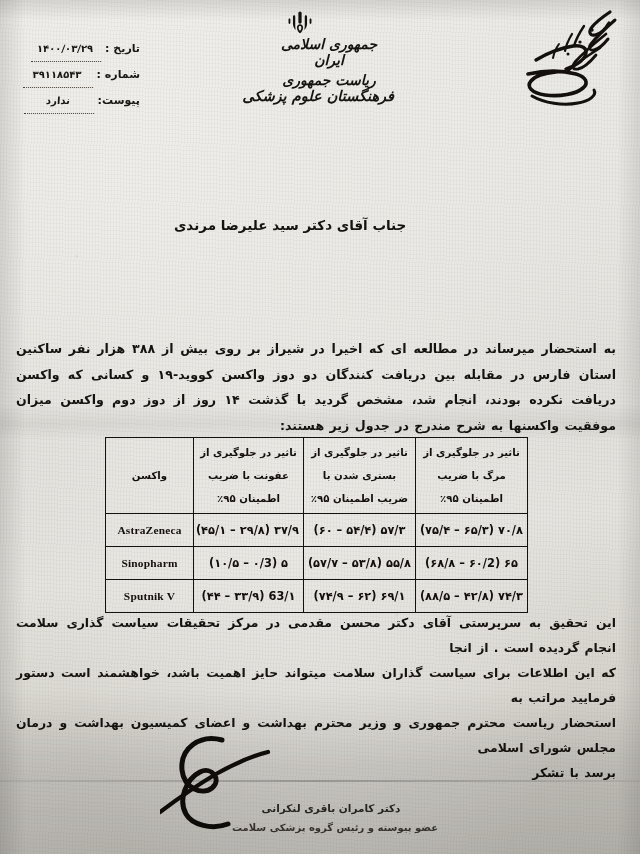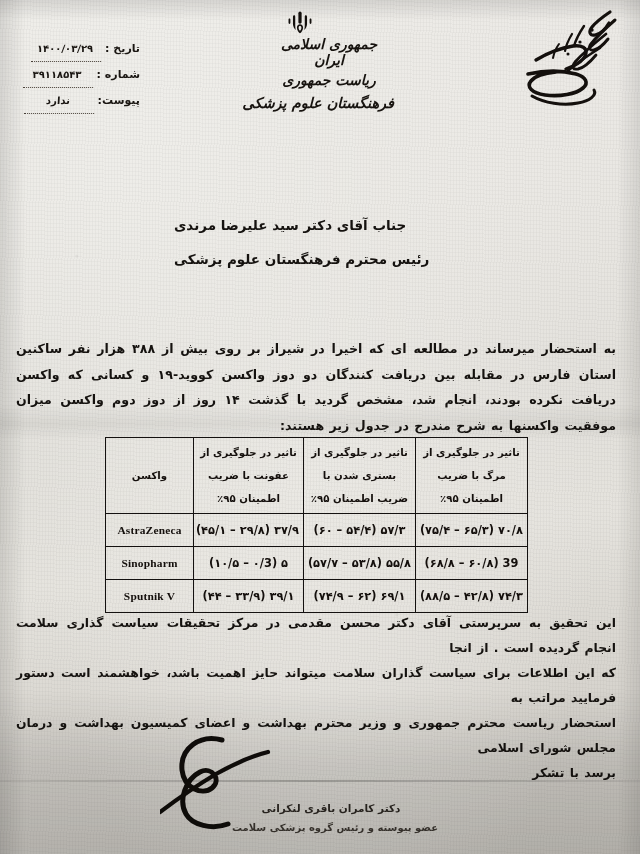--- a/index.html
+++ b/index.html
@@ -58,21 +58,21 @@
   .emblem{
     position:absolute;right:323px;top:8px;
     width:34px;height:34px;
   }
   .org-lines{
     position:absolute;right:246px;top:36px;width:130px;
     text-align:center;color:#17130f;
   }
   .org-small{font-size:14px;font-style:italic;font-weight:700;letter-spacing:.3px;}
   .org-mid{font-size:14px;font-weight:700;font-style:italic;margin-top:4px;letter-spacing:.5px;}
-  .org-big{font-size:14.5px;font-weight:700;font-style:italic;margin-top:7px;letter-spacing:.5px;white-space:nowrap;}
+  .org-big{font-size:14.5px;font-weight:700;font-style:italic;letter-spacing:.5px;white-space:nowrap;}
   .logo-calligraphy{
     position:absolute;right:16px;top:4px;width:110px;height:120px;
   }
 
   
   .salutation{
     position:absolute;right:46px;top:208px;width:420px;
     text-align:left;font-size:13.5px;font-weight:700;line-height:34px;
     letter-spacing:.2px;
   }
@@ -199,21 +199,20 @@
       <path d="M58 30 c-3 5-6 11-7 17" stroke-width="2.2"></path>
       <path d="M45 40 c-3 4-5 9-6 14" stroke-width="2"></path>
       <circle cx="78" cy="26" r="1.7" fill="#14100d" stroke="none"></circle>
       <circle cx="66" cy="38" r="1.6" fill="#14100d" stroke="none"></circle>
       <circle cx="54" cy="50" r="1.5" fill="#14100d" stroke="none"></circle>
     </g>
   </svg>
 
   <div class="salutation">
     <div>جناب آقای دکتر سید علیرضا مرندی</div>
-    <div>رئیس محترم فرهنگستان علوم پزشکی</div>
   </div>
 
   <div class="body-para">
     <p>به استحضار میرساند در مطالعه ای که اخیرا در شیراز بر روی بیش از ۳۸۸ هزار نفر ساکنین استان فارس در مقابله بین دریافت کنندگان دو دوز واکسن کووید-۱۹ و کسانی که واکسن دریافت نکرده بودند، انجام شد، مشخص گردید با گذشت ۱۴ روز از دوز دوم واکسن میزان موفقیت واکسنها به شرح مندرج در جدول زیر هستند:</p>
   </div>
 
   <div class="tbl-wrap">
     <table class="eff">
       <colgroup>
         <col class="c-death">
@@ -230,29 +229,29 @@
         </tr>
       </thead>
       <tbody>
         <tr>
           <td>۷۰/۸ (۶۵/۳ – ۷۵/۴)</td>
           <td>۵۷/۳ (۵۴/۴ – ۶۰)</td>
           <td>۳۷/۹ (۲۹/۸ – ۴۵/۱)</td>
           <td class="vax">AstraZeneca</td>
         </tr>
         <tr>
-          <td>39 (۶۰/۸ – ۶۸/۸)</td>
+          <td>۶۵ (۶۰/2 – ۶۸/۸)</td>
           <td>۵۵/۸ (۵۳/۸ – ۵۷/۷)</td>
           <td>۵ (۰/3 – ۱۰/۵)</td>
           <td class="vax">Sinopharm</td>
         </tr>
         <tr>
           <td>۷۴/۳ (۴۲/۸ – ۸۸/۵)</td>
           <td>۶۹/۱ (۶۲ – ۷۴/۹)</td>
-          <td>۳۹/۱ (۳۳/۹ – ۴۴)</td>
+          <td>63/۱ (۳۳/۹ – ۴۴)</td>
           <td class="vax">Sputnik V</td>
         </tr>
       </tbody>
     </table>
   </div>
 
   <div class="closing">
     <p>این تحقیق به سرپرستی آقای دکتر محسن مقدمی در مرکز تحقیقات سیاست گذاری سلامت انجام گردیده است . از انجا</p>
     <p>که این اطلاعات برای سیاست گذاران سلامت میتواند حایز اهمیت باشد، خواهشمند است دستور فرمایید مراتب به</p>
     <p>استحضار ریاست محترم جمهوری و وزیر محترم بهداشت و اعضای کمیسیون بهداشت و درمان مجلس شورای اسلامی</p>

